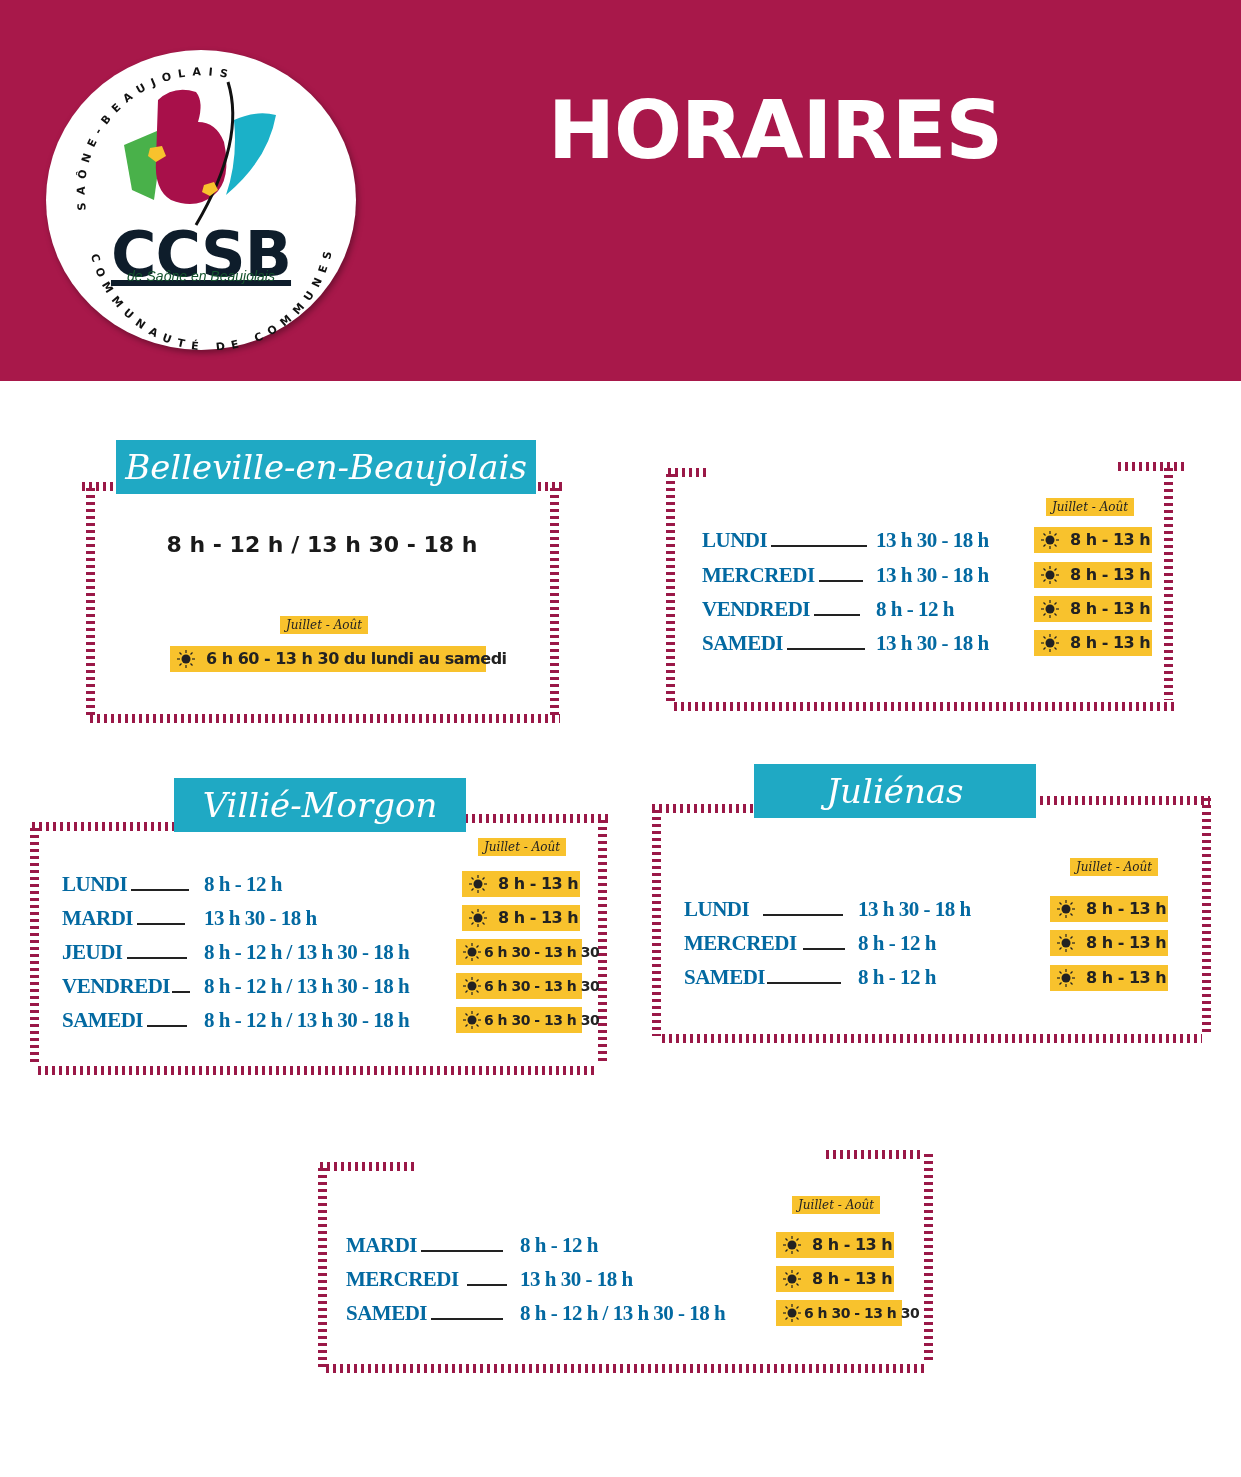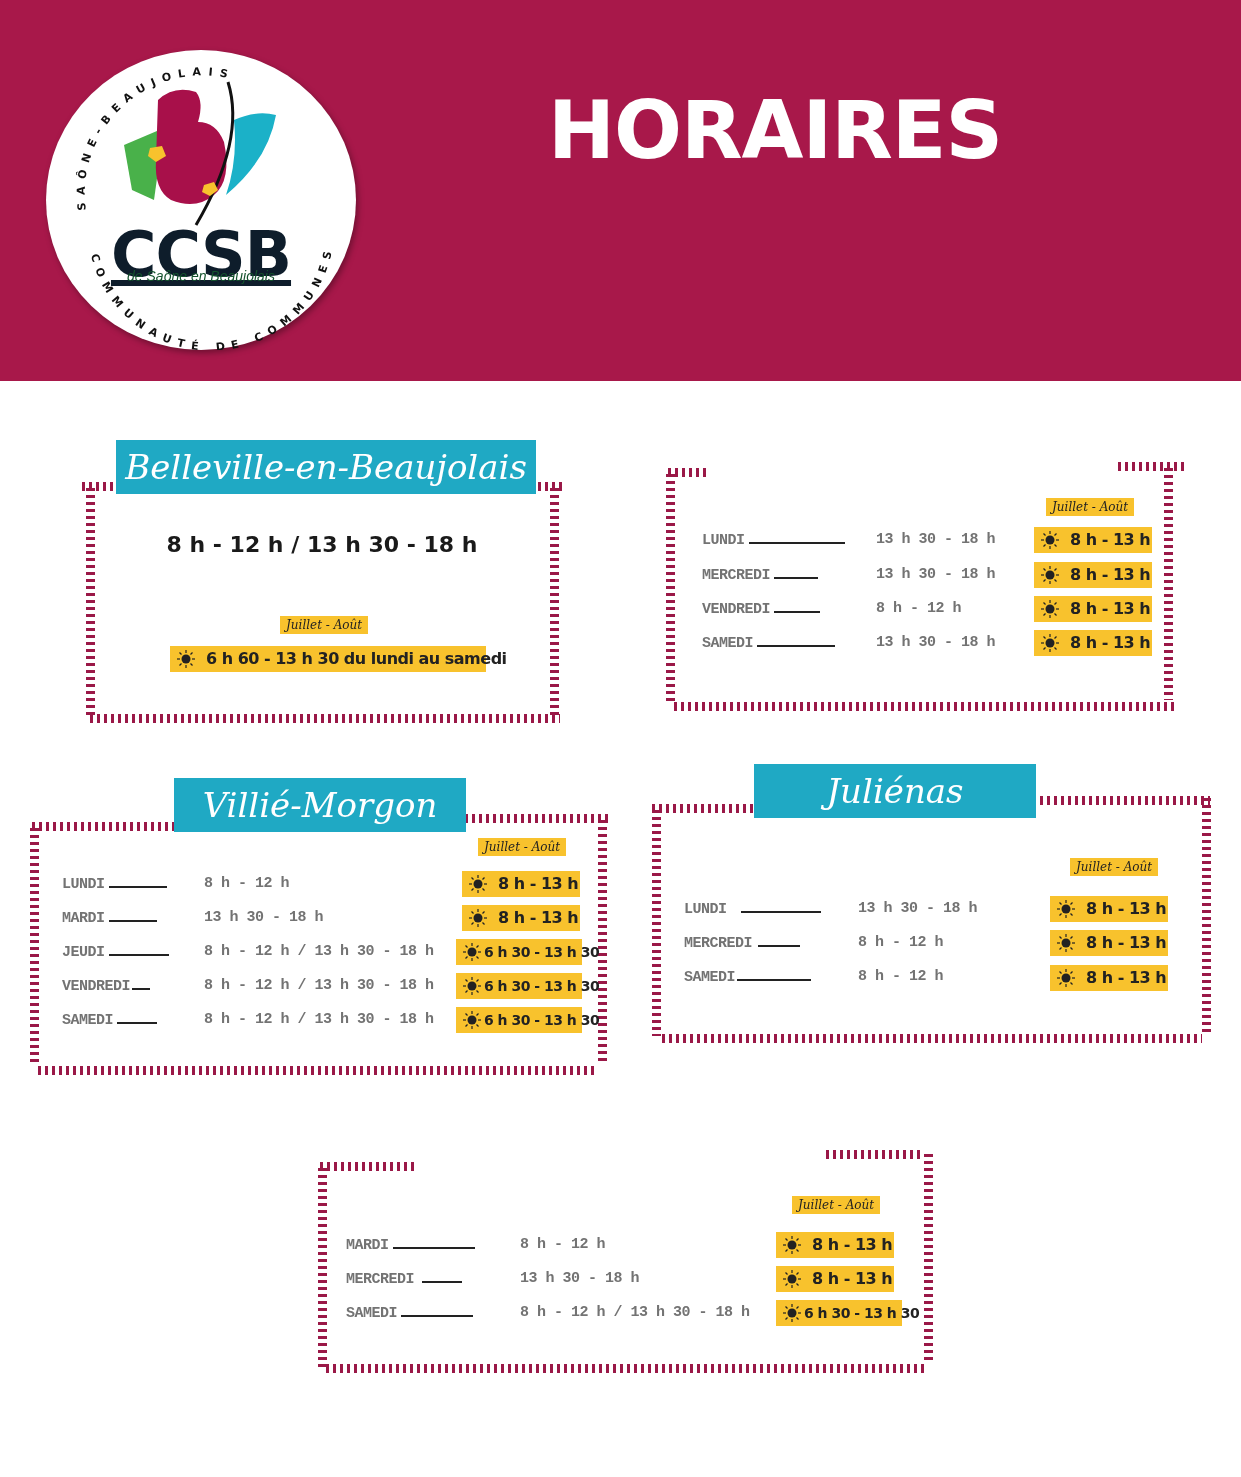--- a/index.html
+++ b/index.html
@@ -23,21 +23,21 @@
   .card { position: absolute; }
   .frame-h { position: absolute; height: 9px; background: repeating-linear-gradient(90deg, #9a1847 0 3px, transparent 3px 7px); }
   .frame-v { position: absolute; width: 9px; background: repeating-linear-gradient(180deg, #9a1847 0 3px, transparent 3px 7px); }
 
   .tag { position: absolute; background: #1fa9c4; color: #fff; font-family: "DejaVu Serif", serif; font-style: italic;
          font-size: 34px; line-height: 54px; height: 54px; text-align: center; white-space: nowrap; letter-spacing: 0px; }
 
   .season { position: absolute; background: #f8c22d; font-family: "DejaVu Serif", serif; font-style: italic; font-size: 12px;
             padding: 2px 6px; color: #222; white-space: nowrap; }
 
-  .row { position: absolute; font-family: Liberation Mono, monospace; font-weight: bold; font-size: 15px; line-height: 28px; white-space: nowrap; color: #737373; letter-spacing: -0.5px; }
+  .row { position: absolute; font-family: Liberation Serif, serif; font-weight: bold; font-size: 21px; line-height: 28px; white-space: nowrap; color: #0369a1; letter-spacing: -0.5px; }
   .day { display: inline-block; }
   .leader { display: inline-block; border-bottom: 2px solid #222; height: 18px; vertical-align: baseline; margin-right: 6px; }
   .time { position: absolute; top: 0; }
 
   .summer { position: absolute; background: #f8c22d; height: 26px; font-family: "DejaVu Sans", sans-serif; font-weight: bold; font-size: 16px; line-height: 26px; white-space: nowrap; color: #222; letter-spacing: -0.5px; }
   .sun { position: absolute; left: 6px; top: 3px; width: 20px; height: 20px; }
   .summer-text { position: absolute; left: 36px; }
 
   .bb-main { position: absolute; width: 100%; text-align: center; font-family: "DejaVu Sans", sans-serif; font-weight: bold; font-size: 22px; line-height: 34px; color: #1a1a1a; }
 

